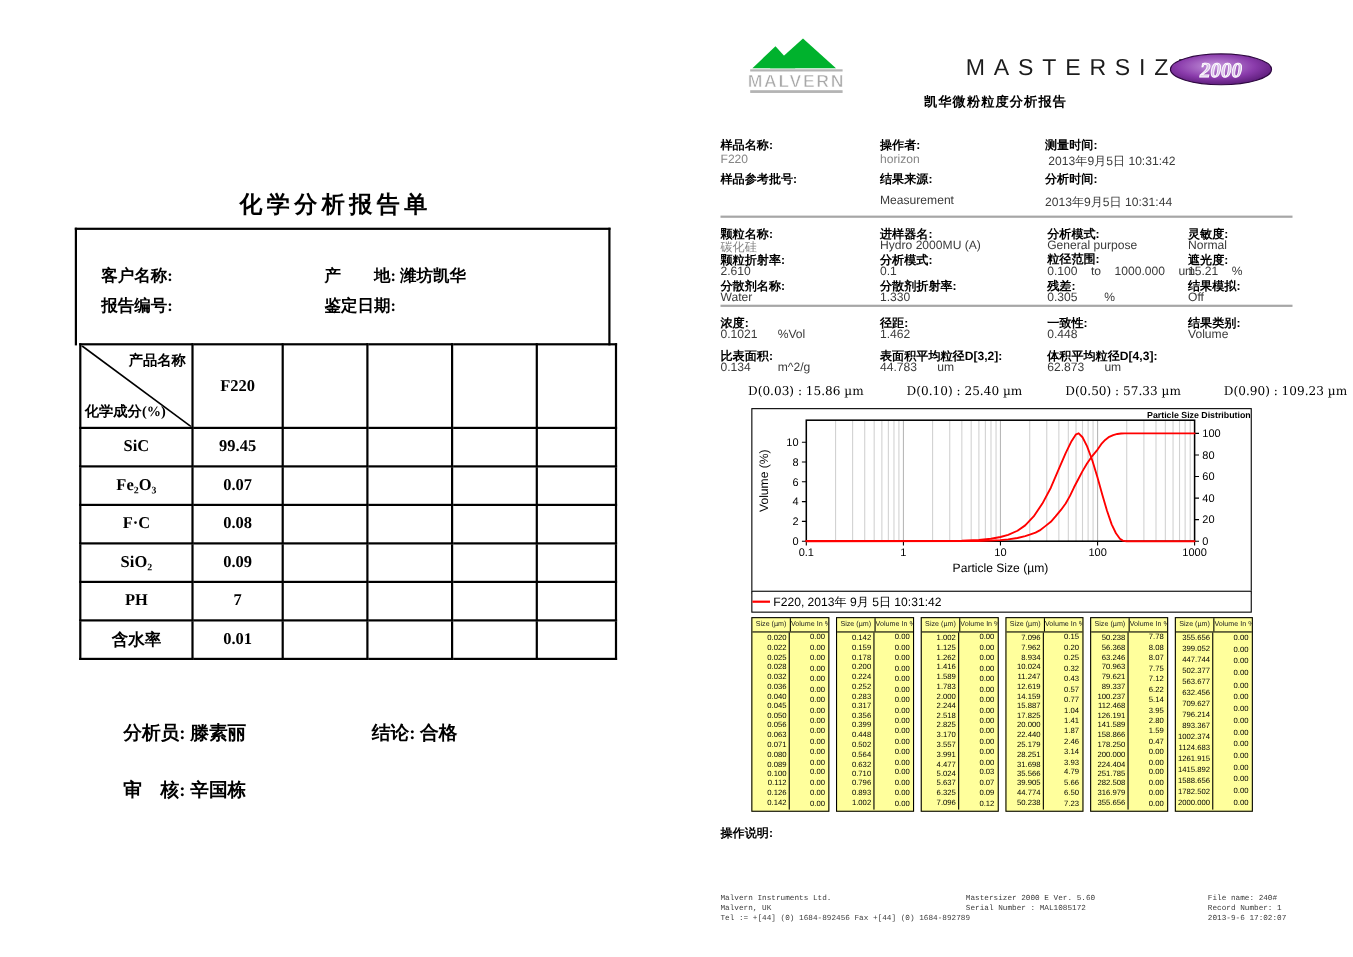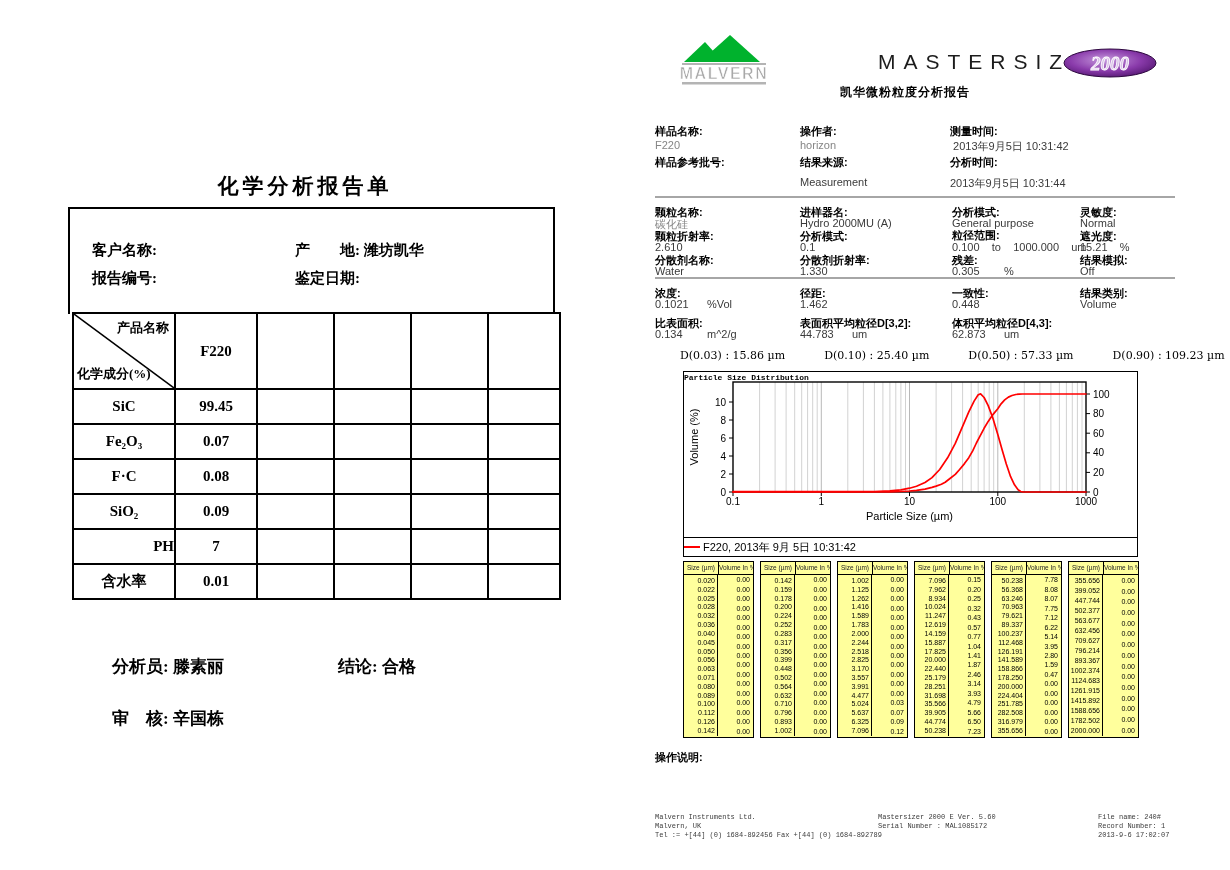--- a/index.html
+++ b/index.html
@@ -23,21 +23,21 @@
   
   .lbl{position:absolute;font-size:11px;font-weight:bold;white-space:pre;}
   .val{position:absolute;font-size:11px;color:#3a3a3a;white-space:pre;}
   .val.muted{color:#858585;}
   .hline{position:absolute;height:2px;background:#a6a6a6;}
   #ms-word{left:878px;top:50px;font-size:21px;letter-spacing:8px;color:#1c1c1c;}
   #ms-report-title{left:655px;top:84px;width:500px;text-align:center;font-size:12px;font-weight:bold;letter-spacing:1px;}
   #dline{left:680px;top:349px;width:478px;display:flex;justify-content:space-between;
          font-family:"DejaVu Serif",serif;font-size:11px;white-space:pre;gap:39px;}
   #chart-panel{left:683px;top:371px;width:453px;height:167px;border:1px solid #000;background:#fff;}
-  #chart-title{left:0;top:1px;width:100%;text-align:left;font-size:8px;font-weight:bold;font-family:Liberation Mono, monospace;}
+  #chart-title{left:0;top:1px;width:100%;text-align:right;font-size:8px;font-weight:bold;}
   #legend-panel{left:683px;top:537px;width:453px;height:18px;border:1px solid #000;background:#fff;
                 display:flex;align-items:center;font-size:11px;}
   #legend-dash{width:16px;height:0;border-top:2px solid #f00;margin-right:3px;}
   
   .ytable{position:absolute;top:561px;width:69px;height:175px;background:#ffff9c;border:1px solid #000;
           font-size:7px;}
   .ythead{display:flex;height:12px;border-bottom:1px solid #000;font-size:6.5px;color:#222;}
   .ythead div{flex:1;text-align:center;line-height:12px;overflow:hidden;white-space:nowrap;}
   .ythead div:last-child{border-left:1px solid #000;}
   .ytbody{display:flex;height:161px;}
@@ -110,21 +110,21 @@
         </tr>
         <tr>
           <td style="height: 33px;">SiO₂</td>
           <td>0.09</td>
           <td></td>
           <td></td>
           <td></td>
           <td></td>
         </tr>
         <tr>
-          <td style="height: 33px; text-align: right;">PH</td>
+          <td style="height: 33px;">PH</td>
           <td>7</td>
           <td></td>
           <td></td>
           <td></td>
           <td></td>
         </tr>
         <tr>
           <td style="height: 33px;">含水率</td>
           <td>0.01</td>
           <td></td>

